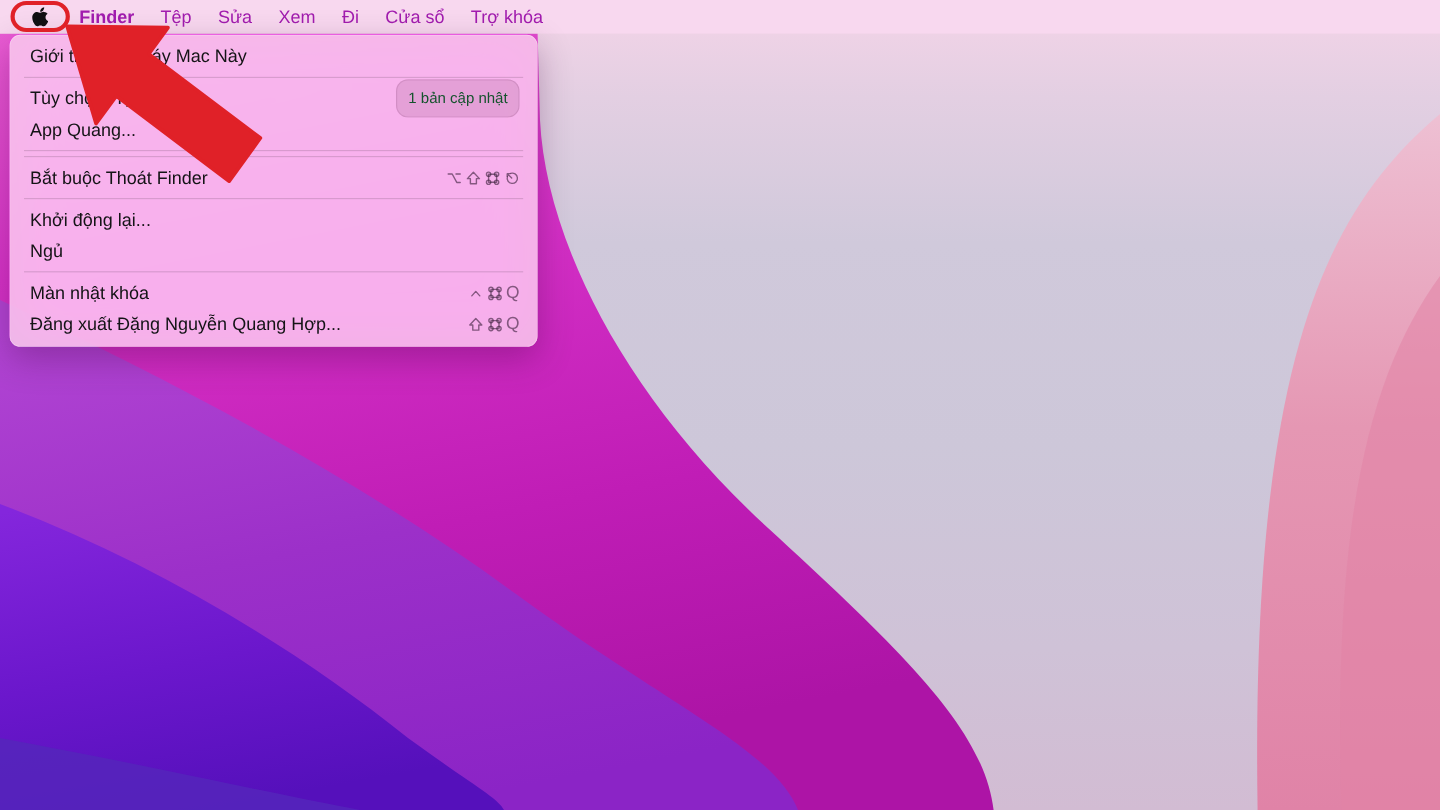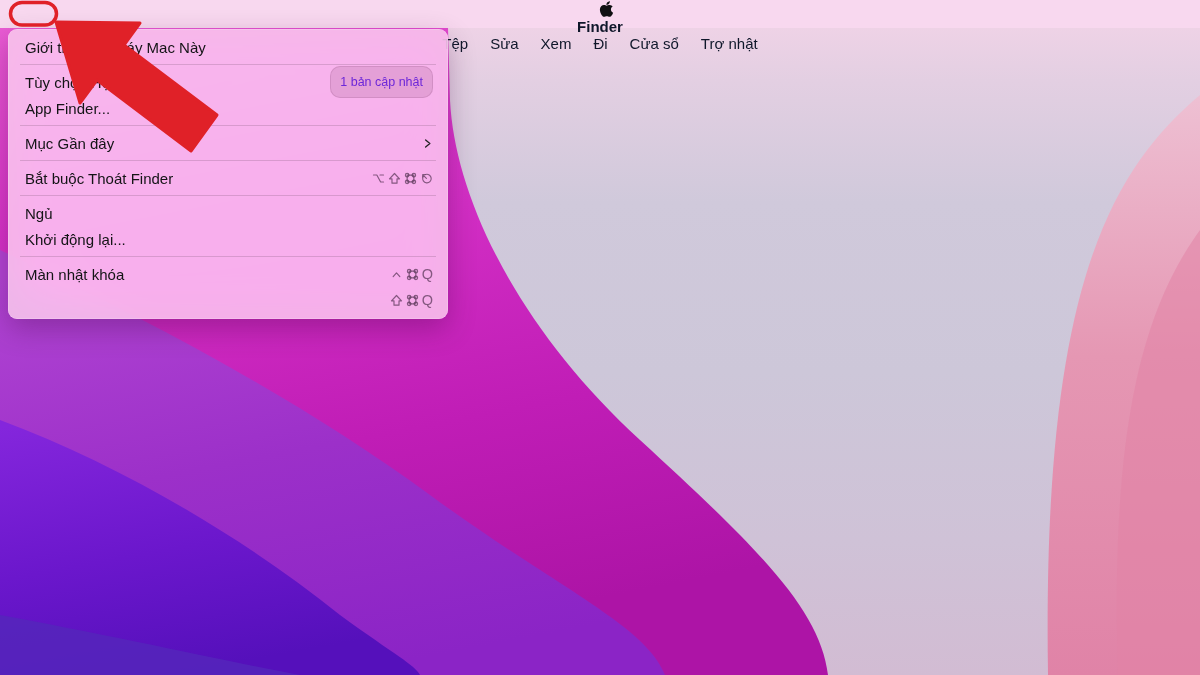--- a/index.html
+++ b/index.html
@@ -8,21 +8,21 @@
     font-family:"Liberation Sans",sans-serif;
     -webkit-font-smoothing:antialiased;
     background:#cdc7d9;
   }
   
   .wallpaper{position:absolute;inset:0;z-index:0;display:block;}
   
   .menubar{
     position:absolute;top:0;left:0;right:0;height:28px;z-index:10;
     background:rgba(248,216,238,0.97);
-    display:flex;align-items:center;color:#0f172a;flex-direction:column;
+    display:flex;align-items:center;color:#a21caf;
   }
   .apple-btn{margin-left:12px;padding:0 14px;height:28px;display:flex;align-items:center;}
   .apple-btn svg{width:15px;height:18px;display:block;fill:#101012;}
   .mb-app{font-weight:700;padding:0 11px;font-size:15px;}
   .mb-item{padding:0 11px;font-size:15px;}
   
   .menu{
     position:absolute;left:8px;top:29px;width:440px;z-index:20;
     box-sizing:border-box;
     background:rgba(247,206,233,0.84);
@@ -33,21 +33,21 @@
     box-shadow:0 10px 28px rgba(60,0,60,0.30), inset 0 0 0 0.5px rgba(255,255,255,0.35);
   }
   .row{display:flex;align-items:center;height:26px;padding:0 15px 0 17px;font-size:15px;color:#141416;}
   .lbl{white-space:nowrap;}
   .sep{height:1px;margin:4px 12px;background:rgba(0,0,0,0.13);}
   .badge{
     margin-left:auto;height:32px;display:flex;align-items:center;
     padding:0 10px;border-radius:10px;
     background:rgba(122,62,102,0.16);
     box-shadow:inset 0 0 0 1px rgba(110,50,95,0.15);
-    font-size:12.5px;color:#6d28d9;white-space:nowrap;
+    font-size:12.5px;color:#14532d;white-space:nowrap;
   }
   .keys{margin-left:auto;display:flex;align-items:center;gap:3px;color:rgba(62,34,62,0.62);font-size:14.5px;}
   .key-letter{line-height:1;}
   .icn{display:flex;}
   .icn svg{width:13px;height:13px;display:block;}
   .icn svg *{fill:none;stroke:currentColor;stroke-width:1.25;stroke-linecap:round;stroke-linejoin:round;}
   .chev{margin-left:auto;color:#222;}
   .chev svg{width:11px;height:13px;}
   .chev svg *{stroke-width:1.7;}
   
@@ -105,46 +105,38 @@
         </svg>
     </span>
   </div>
   <div class="mb-app">Finder</div>
   <div id="menubar-items" style="display:flex;align-items:flex-end;">
       <div class="mb-item">Tệp</div>
       <div class="mb-item">Sửa</div>
       <div class="mb-item">Xem</div>
       <div class="mb-item">Đi</div>
       <div class="mb-item">Cửa sổ</div>
-      <div class="mb-item">Trợ nhật</div>
+      <div class="mb-item">Trợ khóa</div>
     </div>
 </div>
 
 <div class="menu">
   <div id="apple-menu-list">
       <div class="row">
         <span class="lbl">Giới thiệu về máy Mac Này</span>
       </div>
       <div class="sep"></div>
       <div class="row">
         <span class="lbl">Tùy chọn Hệ thống...</span>
         <span class="badge">1 bản cập nhật</span>
       </div>
       <div class="row">
-        <span class="lbl">App Finder...</span>
-      </div>
-      <div class="sep"></div>
-      <div class="row">
-        <span class="lbl">Mục Gần đây</span>
-        <span class="icn chev">
-          <svg viewBox="0 0 14 14">
-            <path d="M4.6 2.6 L10 7 L4.6 11.4"></path>
-          </svg>
-        </span>
-      </div>
+        <span class="lbl">App Quang...</span>
+      </div>
+      <div class="sep"></div>
       <div class="sep"></div>
       <div class="row">
         <span class="lbl">Bắt buộc Thoát Finder</span>
         <span class="keys">
           <span class="icn">
             <svg viewBox="0 0 14 14">
               <path d="M1.6 3.2 H5.2 L9.3 10.8 H12.4 M8.6 3.2 H12.4"></path>
             </svg>
           </span>
           <span class="icn">
@@ -164,24 +156,24 @@
           <span class="icn">
             <svg viewBox="0 0 14 14">
               <path d="M3.1 5.6 A4.6 4.6 0 1 0 6 2.7"></path>
               <path d="M6.9 6.9 L2.9 2.9 M2.9 5.4 V2.9 H5.4"></path>
             </svg>
           </span>
         </span>
       </div>
       <div class="sep"></div>
       <div class="row">
+        <span class="lbl">Khởi động lại...</span>
+      </div>
+      <div class="row">
         <span class="lbl">Ngủ</span>
-      </div>
-      <div class="row">
-        <span class="lbl">Khởi động lại...</span>
       </div>
       <div class="sep"></div>
       <div class="row">
         <span class="lbl">Màn nhật khóa</span>
         <span class="keys">
           <span class="icn">
             <svg viewBox="0 0 14 14">
               <path d="M3.4 9.2 L7 5.2 L10.6 9.2"></path>
             </svg>
           </span>
@@ -191,20 +183,21 @@
               <circle cx="10.6" cy="3.4" r="1.9"></circle>
               <circle cx="3.4" cy="10.6" r="1.9"></circle>
               <circle cx="10.6" cy="10.6" r="1.9"></circle>
               <rect x="3.4" y="3.4" width="7.2" height="7.2"></rect>
             </svg>
           </span>
           <span class="key-letter">Q</span>
         </span>
       </div>
       <div class="row">
+        <span class="lbl">Đăng xuất Đặng Nguyễn Quang Hợp...</span>
         <span class="keys">
           <span class="icn">
             <svg viewBox="0 0 14 14">
               <path d="M7 1.6 L12.4 7.4 H9.7 V12 H4.3 V7.4 H1.6 Z"></path>
             </svg>
           </span>
           <span class="icn">
             <svg viewBox="0 0 14 14">
               <circle cx="3.4" cy="3.4" r="1.9"></circle>
               <circle cx="10.6" cy="3.4" r="1.9"></circle>

